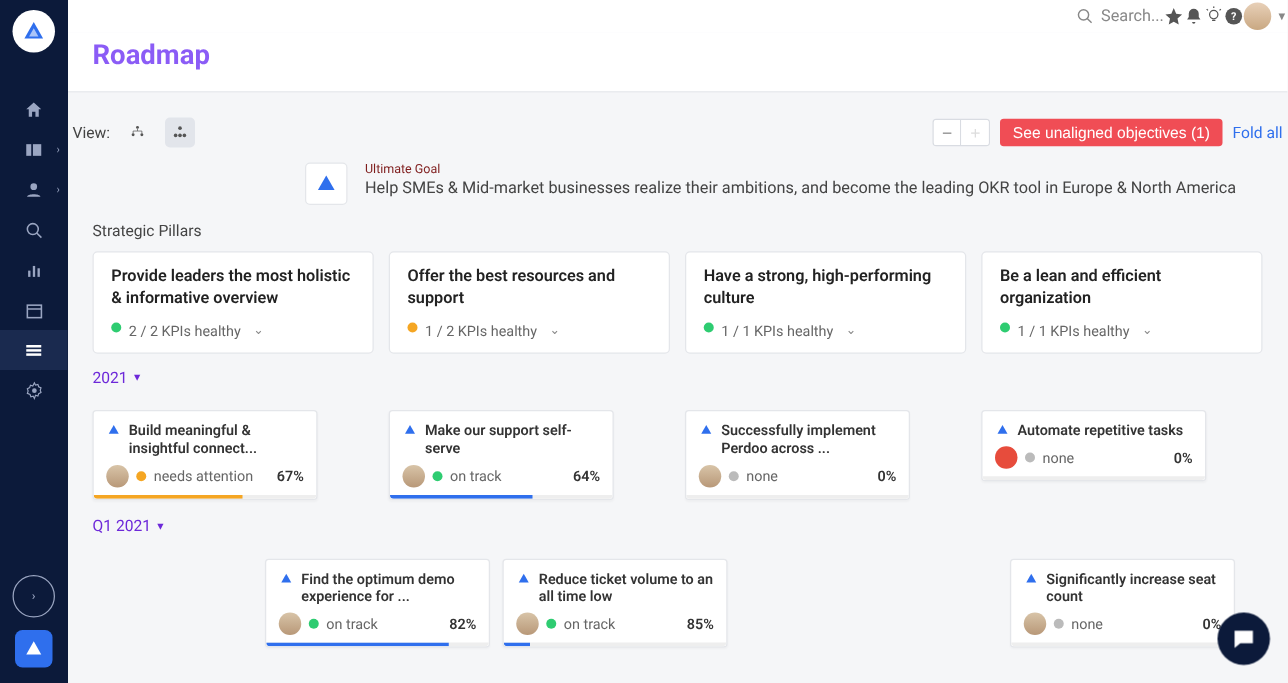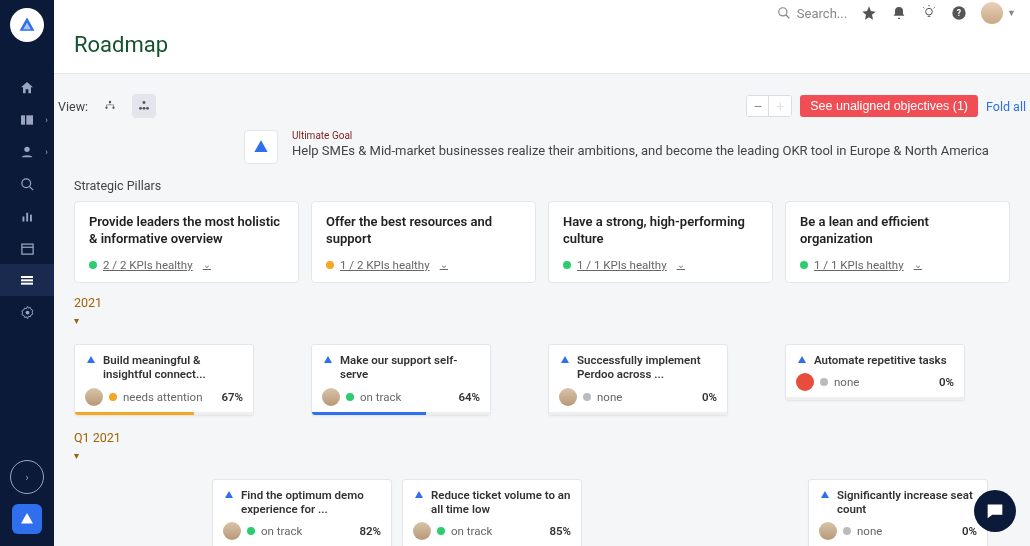--- a/index.html
+++ b/index.html
@@ -11,29 +11,29 @@
   .logo svg { width: 20px; height: 20px; }
   .nav-item { width: 54px; height: 32px; display: flex; align-items: center; justify-content: center; color: #9aa5c1; cursor: pointer; position: relative; }
   .nav-item.active { background: #1a2a4f; color: #fff; }
   .nav-item .chev { position: absolute; right: 6px; font-size: 9px; }
   .nav-spacer { flex: 1; }
   .nav-bottom { width: 34px; height: 34px; border-radius: 50%; border: 1.5px solid #9aa5c1; display: flex; align-items: center; justify-content: center; color: #9aa5c1; margin-bottom: 10px; font-size:10px;}
   .nav-logo2 { width: 30px; height: 30px; border-radius: 6px; background: #2f6fed; margin-bottom: 12px; display:flex; align-items:center; justify-content:center;}
   .nav-logo2 svg { width:18px; height:18px;}
 
   
-  .topbar { position: fixed; left: 54px; right: 0; top: 0; height: 26px; background: #fff; display: flex; align-items: center; justify-content: flex-end; padding: 0 14px; gap: 14px; border-bottom: 0; }
+  .topbar { position: fixed; left: 54px; right: 0; top: 0; height: 26px; background: #fff; display: flex; align-items: center; justify-content: flex-end; padding: 0 0; border-bottom: 0; }
   .search { display: flex; align-items: center; color: #888; font-size: 13px; gap:6px;}
   .top-icon { color: #555; cursor: pointer; display:flex; align-items:center;}
   .avatar { width: 22px; height: 22px; border-radius: 50%; background: #ddd center/cover; display:inline-block;}
   .avatar.small { width:18px; height:18px;}
 
   
   .page-header { position: fixed; left: 54px; right: 0; top: 26px; background: #fff; padding: 6px 20px 12px 20px; border-bottom: 1px solid #e4e6ea; }
-  .page-title { font-size: 22px; font-weight: 400; color: #14532d; margin-bottom:4px;}
+  .page-title { font-size: 22px; font-weight: 700; color: #8b5cf6; margin-bottom:4px;}
   .header-links { display: flex; gap: 18px; }
   .header-link { color: #2f6fed; font-size: 12.5px; display: flex; align-items: center; gap: 5px; cursor: pointer; }
 
   
   .toolbar { position: fixed; left: 54px; right: 0; top: 88px; height: 36px; display: flex; align-items: center; padding: 0 4px; }
   .toolbar .left { display: flex; align-items: center; gap: 10px; font-size:12.5px; color:#444;}
   .view-btn { width:24px; height:24px; display:flex; align-items:center; justify-content:center; border-radius:4px; cursor:pointer; font-size:14px; color:#555;}
   .view-btn.active { background:#e2e5eb;}
   .toolbar .right { margin-left: auto; display: flex; align-items: center; gap: 8px; }
   .zoom-box { border: 1px solid #d9dce2; border-radius: 3px; display: flex; height: 22px; overflow: hidden; background:#fff;}
@@ -49,26 +49,26 @@
   .goal-logo { width:34px; height:34px; border-radius:4px; background:#fff; border:1px solid #e4e6ea; display:flex; align-items:center; justify-content:center;}
   .goal-logo svg{width:20px;height:20px;}
   .goal-label { font-size:10px; color:#7f1d1d; margin-bottom:2px;}
   .goal-text { font-size:13px; color:#444;}
 
   .section-label { font-size:12.5px; color:#444; margin-bottom:8px; margin-top:4px;}
 
   .pillars { display:grid; grid-template-columns: repeat(4, 1fr); gap:12px; margin-bottom:12px;}
   .pillar { background:#fff; border:1px solid #e4e6ea; border-radius:4px; padding:12px 14px 10px;}
   .pillar-title { font-size:13px; font-weight:600; color:#222; margin-bottom:10px; line-height:1.3; min-height:32px;}
-  .kpi-row { display:flex; align-items:center; gap:6px; font-size:11.5px; color:#666;text-decoration:underline;}
+  .kpi-row { display:flex; align-items:flex-start; gap:6px; font-size:11.5px; color:#666;}
   .dot { width:8px; height:8px; border-radius:50%; display:inline-block;}
   .dot.green{background:#2ecc71;} .dot.orange{background:#f5a623;} .dot.grey{background:#bbb;}
   .kpi-chev { margin-left:4px; font-size:10px; color:#888; cursor:pointer;}
 
-  .period-label { font-size:12.5px; color:#a16207; margin:4px 0 8px 0; display:flex; align-items:flex-start; gap:5px; cursor:pointer;flex-direction:column;}
+  .period-label { font-size:12.5px; color:#6d28d9; margin:4px 0 8px 0; display:flex; align-items:center; gap:5px; cursor:pointer;}
   .period-label .chev{font-size:10px;}
 
   .obj-row { display:grid; grid-template-columns: repeat(4, 1fr); gap:12px;}
   .obj-cell { position:relative; min-height:60px; }
   .obj-card { background:#fff; border:1px solid #e4e6ea; border-radius:3px; box-shadow:0 1px 2px rgba(0,0,0,0.03); padding:8px 10px 0; font-size:11.5px; position:relative;margin-top:10px;}
   .obj-card.w-small { width: 180px; }
   .obj-head { display:flex; align-items:flex-start; gap:6px; margin-bottom:6px;}
   .obj-icon { color:#2f6fed; flex-shrink:0; margin-top:1px;}
   .obj-title { font-weight:600; color:#333; line-height:1.25; font-size:11.5px;}
   .obj-foot { display:flex; align-items:center; gap:6px; padding-bottom:6px;}

